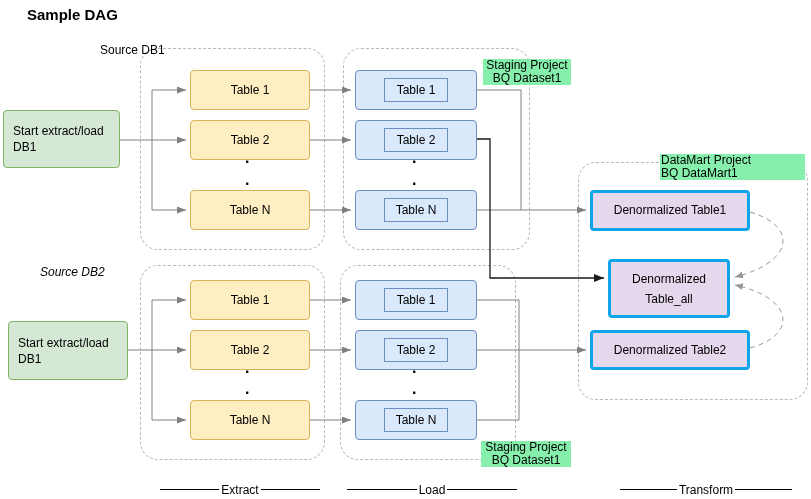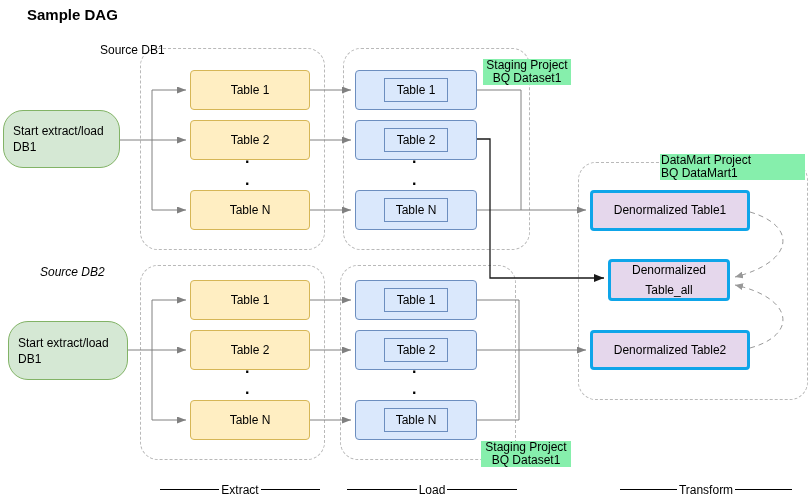--- a/index.html
+++ b/index.html
@@ -10,21 +10,21 @@
   .abs{position:absolute;box-sizing:border-box;}
   .title{font-size:15px;font-weight:bold;z-index:3;}
   .annot{font-size:12px;line-height:13px;z-index:3;background:#86efac;padding:0 1px;}
   .container{
     border:1px dashed #b9b9b9;border-radius:18px;z-index:0;background:transparent;
   }
   .node{
     display:flex;align-items:center;justify-content:center;text-align:center;
     font-size:12px;line-height:15px;z-index:2;border-radius:4px;
   }
-  .green{background:#d5e8d4;border:1px solid #82b366;border-radius:20px;
+  .green{background:#d5e8d4;border:1px solid #82b366;border-radius:4px;
     justify-content:flex-start;text-align:left;padding:6px 9px;line-height:16px;}
   .yellow{background:#ffeec2;border:1px solid #d6b656;}
   .blue{background:#dae8fc;border:1px solid #6c8ebf;}
   .blue .inner{
     width:62px;height:22px;border:1px solid #6c8ebf;display:flex;
     align-items:center;justify-content:center;font-size:12px;background:transparent;
   }
   .purple{background:#e5d7ec;border:3px solid #0ea5e9;}
   .dot{font-size:16px;font-weight:bold;line-height:14px;z-index:2;}
   .stage{display:flex;align-items:center;font-size:12px;z-index:3;}
@@ -161,21 +161,21 @@
   </div>
 
   <div class="abs container" style="left:578px;top:162px;width:230px;height:238px;"></div>
 
   <div class="abs annot" style="left:660px;top:154px;width:145px;">
     <span>DataMart Project</span><br>
     <span>BQ DataMart1</span>
   </div>
 
   <div class="abs node purple" style="left:590px;top:190px;width:160px;height:41px;">Denormalized Table1</div>
-  <div class="abs node purple" style="left:608px;top:259px;width:122px;height:42px;line-height:20px;">Denormalized Table_all</div>
+  <div class="abs node purple" style="left:608px;top:259px;width:122px;height:59px;line-height:20px;">Denormalized Table_all</div>
   <div class="abs node purple" style="left:590px;top:330px;width:160px;height:40px;">Denormalized Table2</div>
 
   <div class="abs stage" style="left:347px;top:482px;width:170px;height:15px;">
     <span class="rule"></span>
     <span class="lbl">Load</span>
     <span class="rule"></span>
   </div>
   <div class="abs stage" style="left:160px;top:482px;width:160px;height:15px;">
     <span class="rule"></span>
     <span class="lbl">Extract</span>

